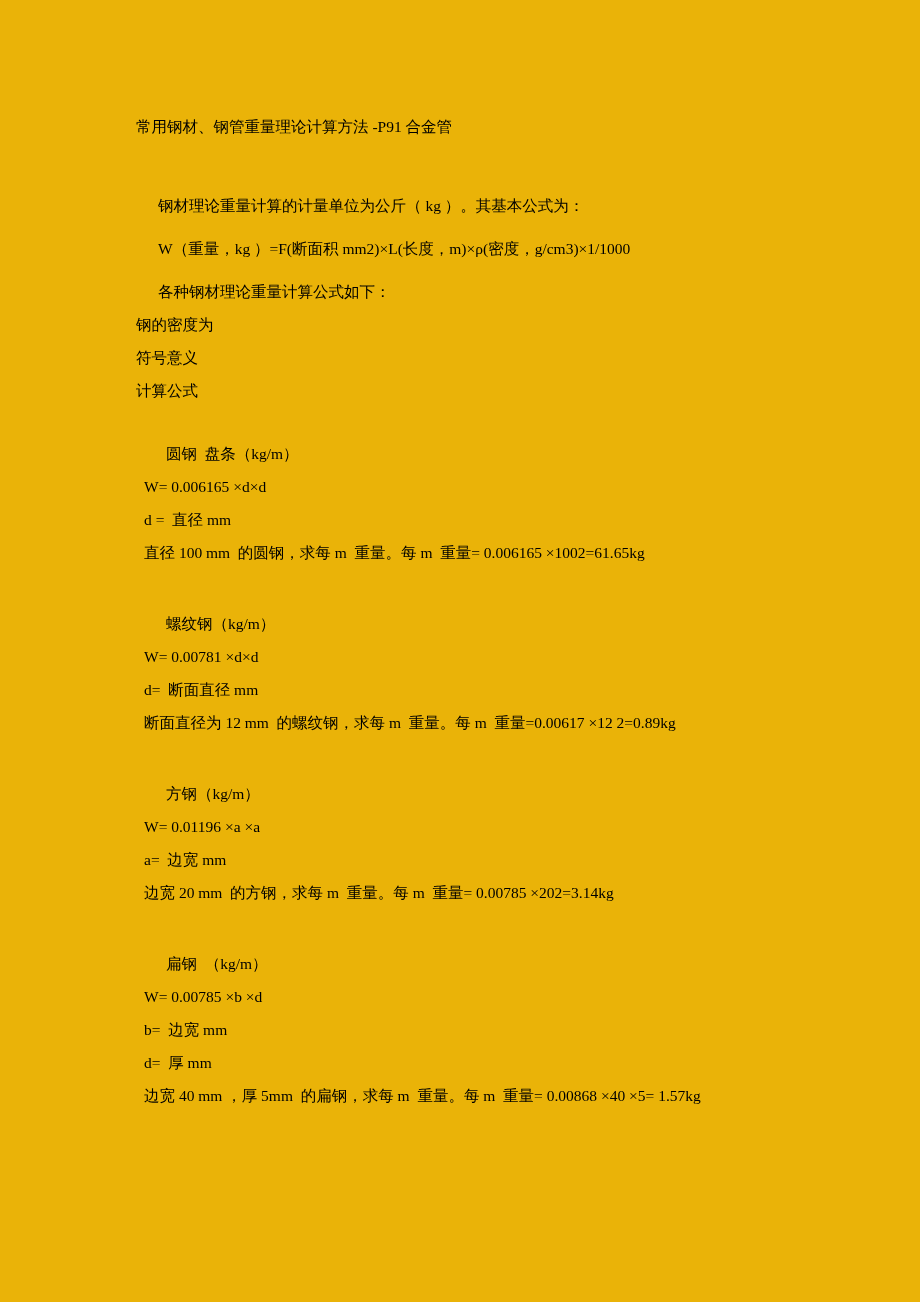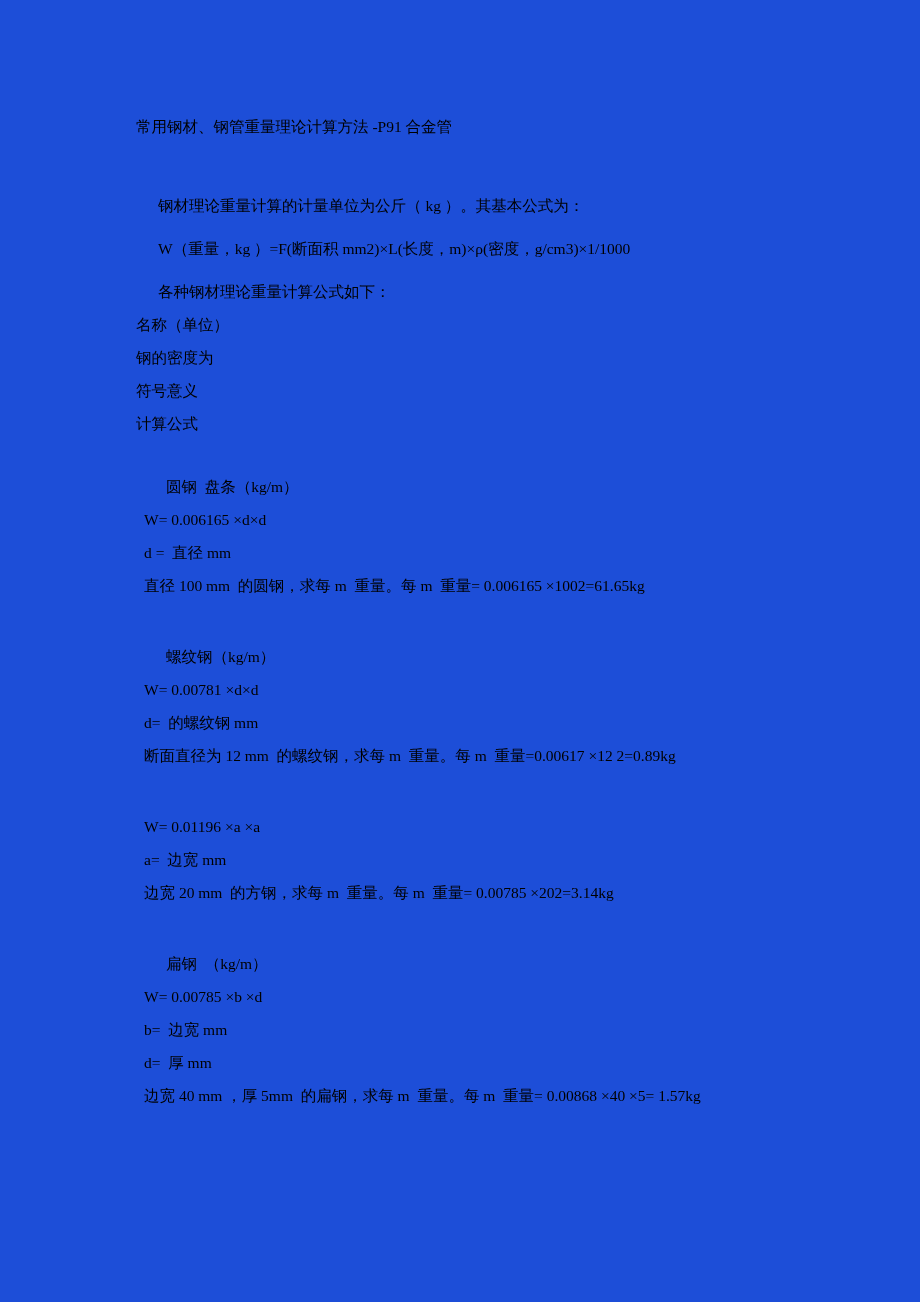--- a/index.html
+++ b/index.html
@@ -4,21 +4,21 @@
 <style>
   html, body {
     margin: 0;
     padding: 0;
     background: #ffffff;
   }
   .page {
     position: relative;
     width: 920px;
     height: 1302px;
-    background: #1d4ed8;
+    background: #eab308;
     font-family: "Liberation Serif", "DejaVu Serif", serif;
     color: #000000;
     box-sizing: border-box;
     overflow: hidden;
   }
   .content {
     position: absolute;
     left: 136px;
     top: 110px;
     width: 700px;
@@ -62,46 +62,46 @@
 
     <div class="gap-lg"></div>
 
     <div class="gap-sm"></div>
     <div class="line indent1">钢材理论重量计算的计量单位为公斤（ kg ）。其基本公式为：</div>
     <div class="gap-sm"></div>
     <div class="line indent1">W（重量，kg ）=F(断面积 mm2)×L(长度，m)×ρ(密度，g/cm3)×1/1000</div>
     <div class="gap-sm"></div>
     <div class="line indent1">各种钢材理论重量计算公式如下：</div>
 
-    <div class="line">名称（单位）</div>
     <div class="line">钢的密度为</div>
     <div class="line">符号意义</div>
     <div class="line">计算公式</div>
 
     <div class="gap-md"></div>
 
     <div class="block">
       <div class="line section-head">圆钢  盘条（kg/m）</div>
       <div class="line">W= 0.006165 ×d×d</div>
       <div class="line">d =  直径 mm</div>
       <div class="line">直径 100 mm  的圆钢，求每 m  重量。每 m  重量= 0.006165 ×1002=61.65kg</div>
     </div>
 
     <div class="gap-md"></div>
 
     <div class="block">
       <div class="line section-head">螺纹钢（kg/m）</div>
       <div class="line">W= 0.00781 ×d×d</div>
-      <div class="line">d=  的螺纹钢 mm</div>
+      <div class="line">d=  断面直径 mm</div>
       <div class="line">断面直径为 12 mm  的螺纹钢，求每 m  重量。每 m  重量=0.00617 ×12 2=0.89kg</div>
     </div>
 
     <div class="gap-md"></div>
 
     <div class="block">
+      <div class="line section-head">方钢（kg/m）</div>
       <div class="line">W= 0.01196 ×a ×a</div>
       <div class="line">a=  边宽 mm</div>
       <div class="line">边宽 20 mm  的方钢，求每 m  重量。每 m  重量= 0.00785 ×202=3.14kg</div>
     </div>
 
     <div class="gap-md"></div>
 
     <div class="block">
       <div class="line section-head">扁钢  （kg/m）</div>
       <div class="line">W= 0.00785 ×b ×d</div>

